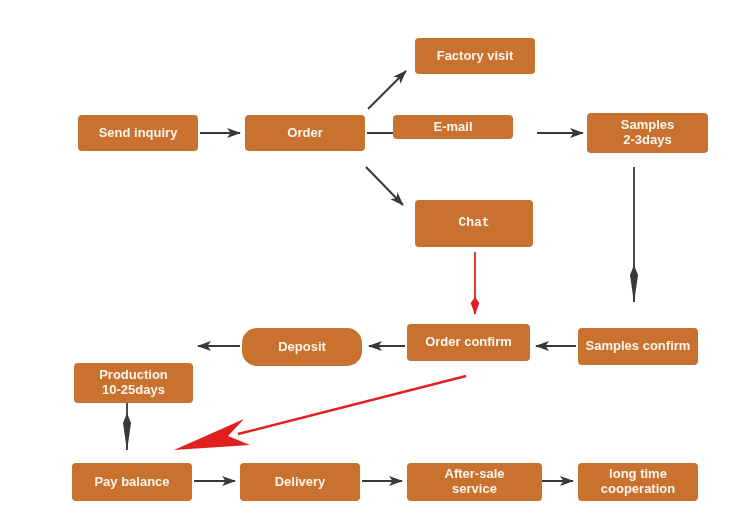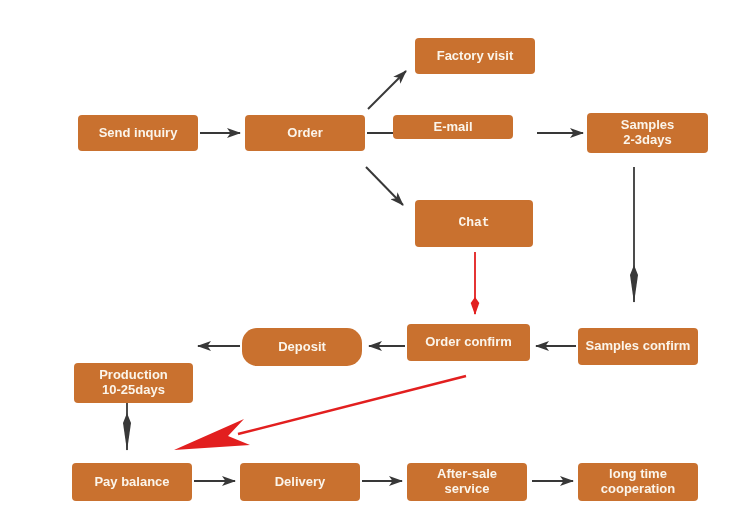--- a/index.html
+++ b/index.html
@@ -93,18 +93,18 @@
   <div class="node" style="left:587px; top:113px; width:121px; height:40px;">Samples
 2-3days</div>
   <div class="node" style="left:415px; top:200px; width:118px; height:47px;font-family:Liberation Mono, monospace;">Chat</div>
   <div class="node" style="left:578px; top:328px; width:120px; height:37px;">Samples confirm</div>
   <div class="node" style="left:407px; top:324px; width:123px; height:37px;">Order confirm</div>
   <div class="node" style="left:242px; top:328px; width:120px; height:38px;border-radius:15px;">Deposit</div>
   <div class="node" style="left:74px;  top:327px; width:119px; height:40px;margin-top:36px;">Production
 10-25days</div>
   <div class="node" style="left:72px;  top:463px; width:120px; height:38px;">Pay balance</div>
   <div class="node" style="left:240px; top:463px; width:120px; height:38px;">Delivery</div>
-  <div class="node" style="left:407px; top:463px; width:120px; height:38px;">After-sale
+  <div class="node" style="left:407px; top:463px; width:135px; height:38px;">After-sale
 service</div>
   <div class="node" style="left:578px; top:463px; width:120px; height:38px;">long time
 cooperation</div>
 
 </div>
 
 </body></html>

